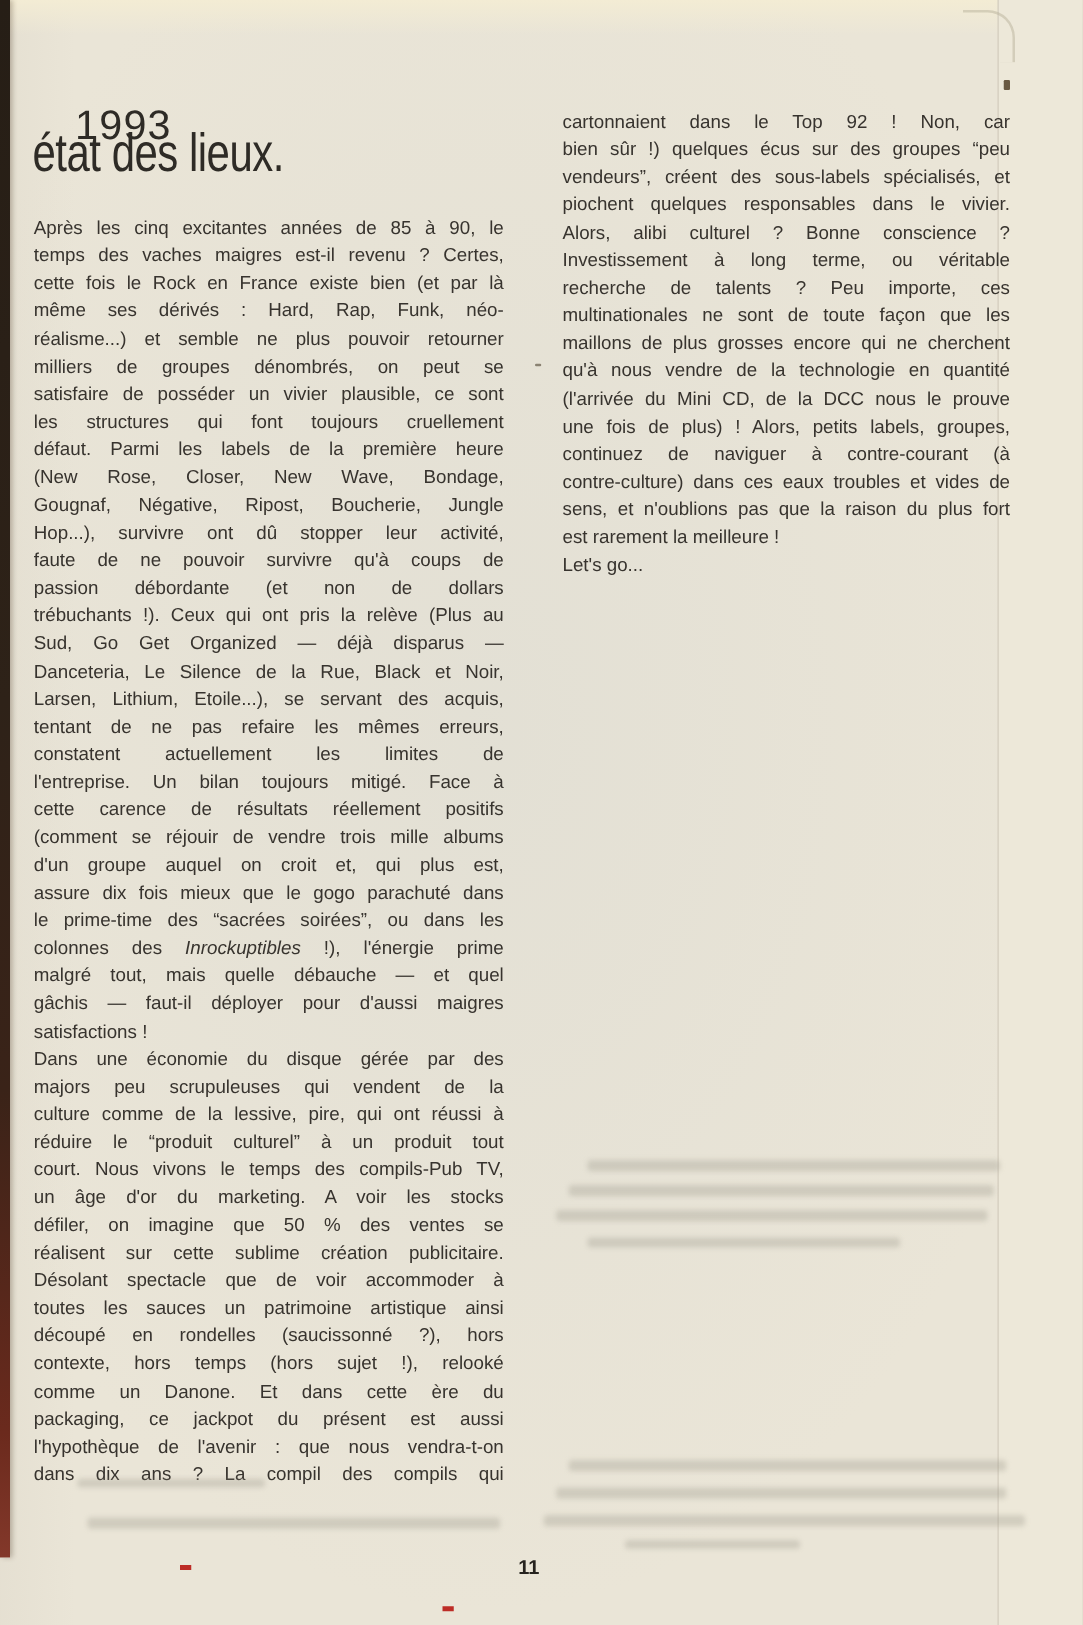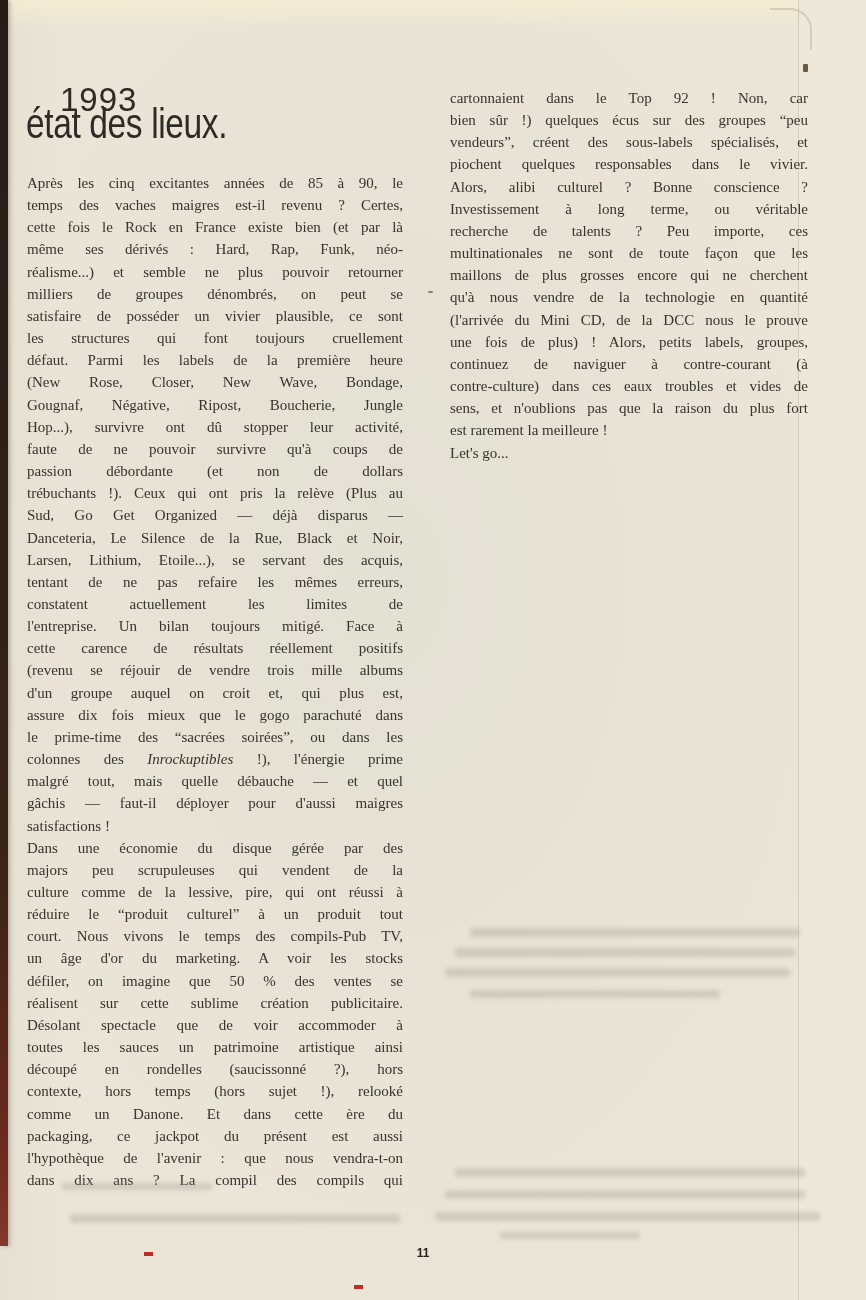--- a/index.html
+++ b/index.html
@@ -37,28 +37,28 @@
   .title-year {
     position:absolute; left:60px; top:83px;
     font-size:33px; line-height:1; letter-spacing:1px; color:#2e2b26;
   }
   .title-main {
     position:absolute; left:26px; top:102px;
     font-size:43px; line-height:1; letter-spacing:-0.5px; color:#2e2b26;
     transform:scaleX(0.78); transform-origin:left top;
     white-space:nowrap;
   }
-  .col { position:absolute; font-size:15px; line-height:22.16px; letter-spacing:0;font-family:Liberation Serif, serif; }
+  .col { position:absolute; font-size:15px; line-height:22.16px; letter-spacing:0; }
   .col-left  { left:27px;  top:172px; width:376px; }
   .col-right { left:450px; top:87px;  width:358px; }
   .tl { height:22.16px; overflow:visible; text-align:justify; text-align-last:justify; }
   .tl.tl-last { text-align-last:left; }
   .page-number {
     position:absolute; left:408px; top:1246px; width:30px;
-    text-align:center; font-size:12px; font-weight:bold; color:#26231f;
+    text-align:center; font-size:16px; font-weight:bold; color:#26231f;
   }
   
   .ghost { position:absolute; background:rgba(148,146,132,0.30); filter:blur(2px); border-radius:3px; }
   .g1  { left:470px; top:928px;  width:330px; height:9px; }
   .g2  { left:455px; top:948px;  width:340px; height:9px; }
   .g3  { left:445px; top:968px;  width:345px; height:9px; }
   .g4  { left:470px; top:990px;  width:250px; height:8px; }
   .g5  { left:455px; top:1168px; width:350px; height:9px; }
   .g6  { left:445px; top:1190px; width:360px; height:9px; }
   .g7  { left:435px; top:1212px; width:385px; height:9px; }
@@ -99,21 +99,21 @@
       <div class="tl">faute de ne pouvoir survivre qu'à coups de</div>
       <div class="tl">passion débordante (et non de dollars</div>
       <div class="tl">trébuchants !). Ceux qui ont pris la relève (Plus au</div>
       <div class="tl">Sud, Go Get Organized — déjà disparus —</div>
       <div class="tl">Danceteria, Le Silence de la Rue, Black et Noir,</div>
       <div class="tl">Larsen, Lithium, Etoile...), se servant des acquis,</div>
       <div class="tl">tentant de ne pas refaire les mêmes erreurs,</div>
       <div class="tl">constatent actuellement les limites de</div>
       <div class="tl">l'entreprise. Un bilan toujours mitigé. Face à</div>
       <div class="tl">cette carence de résultats réellement positifs</div>
-      <div class="tl">(revenu se réjouir de vendre trois mille albums</div>
+      <div class="tl">(comment se réjouir de vendre trois mille albums</div>
       <div class="tl">d'un groupe auquel on croit et, qui plus est,</div>
       <div class="tl">assure dix fois mieux que le gogo parachuté dans</div>
       <div class="tl">le prime-time des “sacrées soirées”, ou dans les</div>
       <div class="tl"><span>colonnes des </span><span style="font-style: italic;">Inrockuptibles</span><span> !), l'énergie prime</span></div>
       <div class="tl">malgré tout, mais quelle débauche — et quel</div>
       <div class="tl">gâchis — faut-il déployer pour d'aussi maigres</div>
       <div class="tl tl-last">satisfactions !</div>
       <div class="tl">Dans une économie du disque gérée par des</div>
       <div class="tl">majors peu scrupuleuses qui vendent de la</div>
       <div class="tl">culture comme de la lessive, pire, qui ont réussi à</div>

